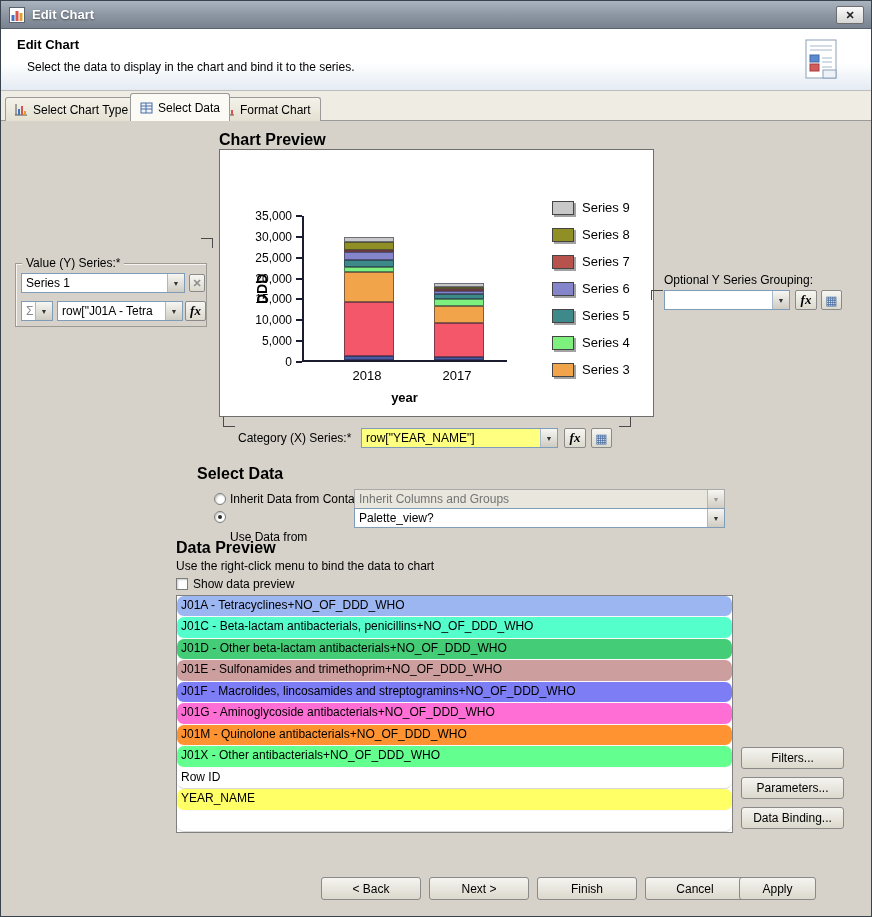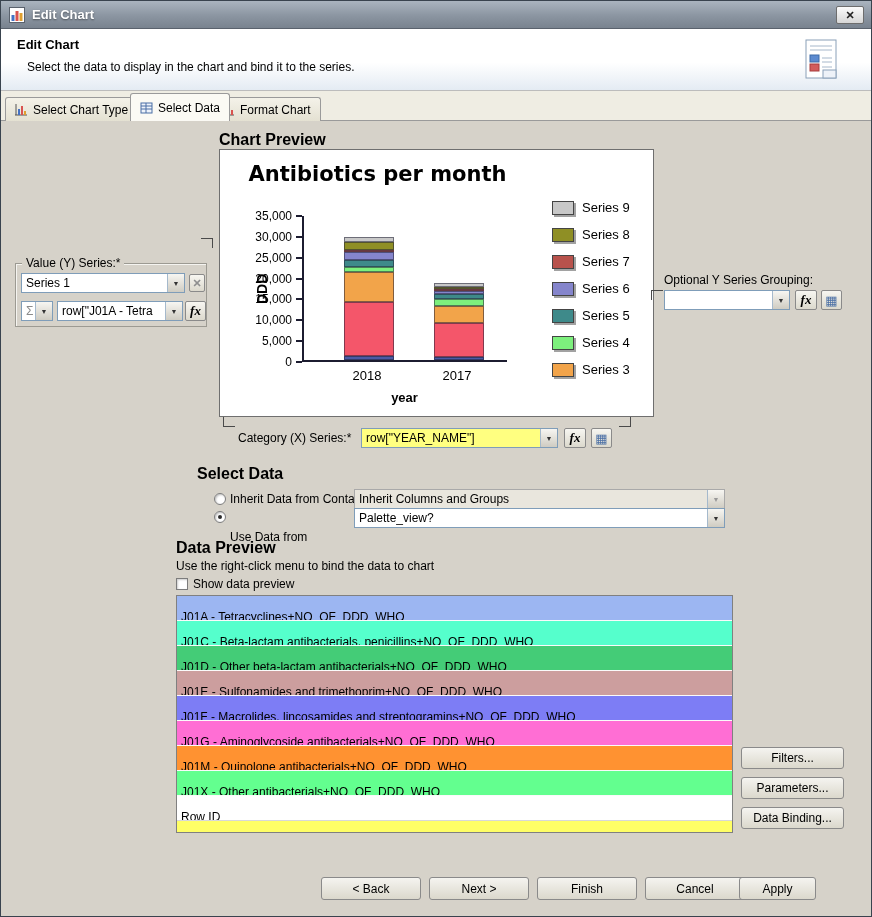--- a/index.html
+++ b/index.html
@@ -67,21 +67,21 @@
 
   
   .combo { position:absolute; height:20px; background:#fff; border:1px solid #7f9db9;
     display:flex; align-items:center; font-size:12px; }
   .combo .txt { flex:1; padding:0 4px; white-space:nowrap; overflow:hidden; }
   .combo .arrow { width:17px; height:100%; flex:none; background:linear-gradient(#f7f6f2,#cfccc2);
     border-left:1px solid #a5b9cc; display:flex; align-items:center; justify-content:center;
     font-size:7px; color:#333; }
   .combo.yellow { background:#ffff80; }
   .combo.disabled { background:#e9e6dd; border-color:#a9a9a9; }
-  .combo.disabled .txt { color:#000000; }
+  .combo.disabled .txt { color:#737373; }
   .combo.disabled .arrow { color:#999; }
 
   
   .sbtn { position:absolute; height:20px; width:22px; background:linear-gradient(#f7f6f1,#dcd9cd);
     border:1px solid #8a8a8a; border-radius:2px; display:flex; align-items:center; justify-content:center;
     font-size:12px; }
   .fxg { font-family:"Liberation Serif", serif; font-style:italic; font-weight:bold; font-size:13px; }
   .gridg { color:#4a6fa5; font-size:13px; line-height:1; }
   .delg { color:#8f8f8f; font-size:11px; font-weight:bold; }
 
@@ -89,22 +89,22 @@
   .radio { position:absolute; width:12px; height:12px; border:1px solid #7c7c7c; border-radius:50%;
     background:#fff; box-shadow:inset 1px 1px 2px rgba(0,0,0,.25); }
   .radio.sel::after { content:""; position:absolute; left:3px; top:3px; width:4px; height:4px;
     border-radius:50%; background:#2a2a2a; }
   .checkbox { position:absolute; width:12px; height:12px; border:1px solid #7c7c7c; background:#fff;
     box-shadow:inset 1px 1px 2px rgba(0,0,0,.2); }
 
   
   #data-list { position:absolute; left:175px; top:594px; width:557px; height:238px;
     background:#fff; border:1px solid #808080; display:flex; flex-direction:column; overflow:hidden; }
-  .drow { flex:1 1 0; font-size:12px; line-height:19px; padding:12px 4px; white-space:nowrap; overflow:hidden;
-    border-bottom:1px solid #fafafa; }
+  .drow { flex:1 1 0; font-size:12px; line-height:19px; padding:0 4px; white-space:nowrap; overflow:hidden;
+    border-bottom:1px solid #fafafa;border-radius:7px; }
 
   
   .btn { position:absolute; height:23px; background:linear-gradient(#f5f4f0,#dbd8cc);
     border:1px solid #8a8a8a; border-radius:3px; font-size:12px;
     display:flex; align-items:center; justify-content:center; }
   .btn.side { width:103px; height:22px; left:740px; }
 
   
   .bracket { position:absolute; width:12px; height:10px; }
   #br-chart-tl { left:200px; top:237px; border-top:1px solid #4a4a4a; border-right:1px solid #4a4a4a; }
@@ -175,21 +175,20 @@
       <span>Format Chart</span>
     </div>
   </div>
   <div id="tabline"></div>
 
   <div id="content">
 
     <div class="hbold" style="left:218px; top:10px;">Chart Preview</div>
 
     <div id="chart-panel" style="top:28px;">
-      <div id="chart-title">Antibiotics per month</div>
       <div id="ytitle">DDD</div>
       <div id="yticks">
           <div class="ytick" style="top: -7px;">35,000</div>
           <div class="ytick" style="top: 13.8571px;">30,000</div>
           <div class="ytick" style="top: 34.7143px;">25,000</div>
           <div class="ytick" style="top: 55.5714px;">20,000</div>
           <div class="ytick" style="top: 76.4286px;">15,000</div>
           <div class="ytick" style="top: 97.2857px;">10,000</div>
           <div class="ytick" style="top: 118.143px;">5,000</div>
           <div class="ytick" style="top: 139px;">0</div>

